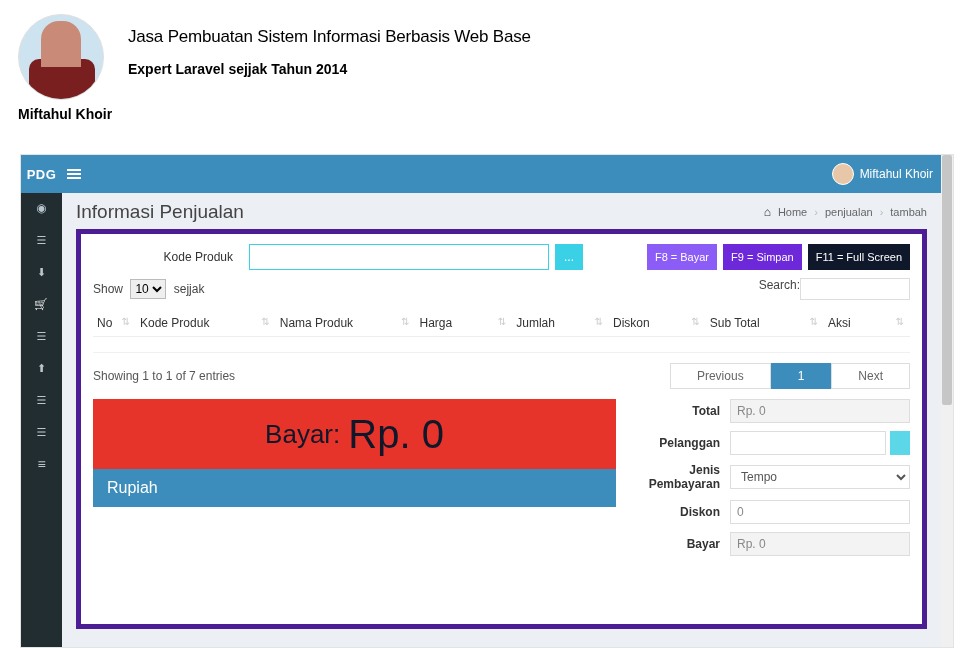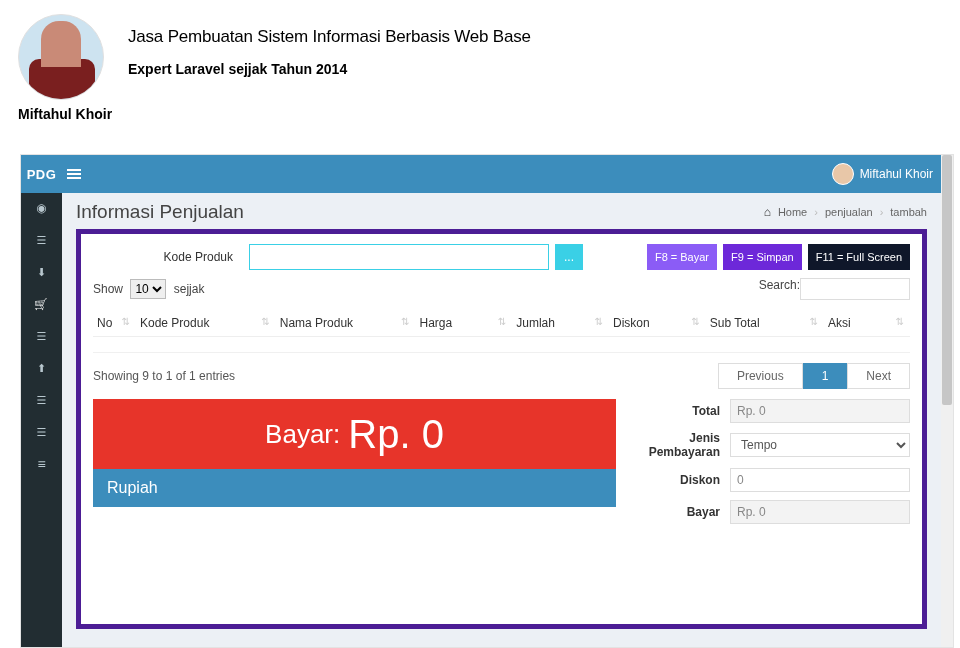--- a/index.html
+++ b/index.html
@@ -64,27 +64,27 @@
   .search-box { display:flex; }
   .search-box input { height:22px; width:110px; border:1px solid #ddd; padding:0 4px; font-size:12px; }
 
   table.data { width:100%; border-collapse:collapse; font-size:12px; color:#333; }
   table.data th { text-align:left; font-weight:normal; padding:6px 4px; border-bottom:1px solid #eee; position:relative; }
   .sort::after { content:"⇅"; position:absolute; right:6px; color:#ccc; font-size:10px; }
   table.data td.empty { height:16px; border-bottom:1px solid #f0f0f0; }
 
   .table-footer { display:flex; align-items:center; justify-content:space-between; margin-top:10px; font-size:12px; color:#555; }
   .pager { display:flex; }
-  .pager button { border:1px solid #ddd; background:#fff; height:26px; padding:0 18px; font-size:12px; color:#666; cursor:pointer; }
+  .pager button { border:1px solid #ddd; background:#fff; height:26px; padding:0 26px; font-size:12px; color:#666; cursor:pointer; }
   .pager button.active { background:#3c8dbc; color:#fff; border-color:#3c8dbc; }
 
   
   .lower { display:flex; gap:14px; margin-top:10px; }
   .display-block { flex:1; }
-  .bayar-box { background:#e7342a; color:#ffffff; height:70px; display:flex; align-items:center; justify-content:center; font-family:"Segoe UI Light","Segoe UI",Arial,sans-serif; font-weight:300; }
+  .bayar-box { background:#e7342a; color:#0f172a; height:70px; display:flex; align-items:center; justify-content:center; font-family:"Segoe UI Light","Segoe UI",Arial,sans-serif; font-weight:300; }
   .bayar-box .pre { font-size:26px; margin-right:8px; }
   .bayar-box .amt { font-size:40px; }
   .rupiah-bar { background:#3c8dbc; color:#ffffff; font-size:16px; padding:10px 14px; font-family:"Segoe UI",Arial,sans-serif; }
 
   .form-side { width:280px; font-size:12px; color:#333; }
   .fs-row { display:flex; align-items:center; margin-bottom:8px; }
   .fs-row label { width:100px; text-align:right; padding-right:10px; font-weight:bold; line-height:1.2; }
   .fs-row .ctrl { flex:1; display:flex; gap:4px; }
   .fs-row .ctrl input, .fs-row .ctrl select { width:100%; height:24px; border:1px solid #ddd; padding:0 6px; font-size:12px; background:#fff; color:#888; }
   .fs-row .ctrl input[readonly] { background:#f3f3f3; }
@@ -185,21 +185,21 @@
         </tr>
           </thead>
         <tbody>
             <tr>
               <td class="empty" colspan="8"></td>
             </tr>
           </tbody>
       </table>
 
       <div class="table-footer">
-        <div>Showing 9 to 1 of 1 entries</div>
+        <div>Showing 1 to 1 of 7 entries</div>
         <div class="pager">
           <button>Previous</button>
           <button class="active">1</button>
           <button>Next</button>
         </div>
       </div>
 
       <div class="lower">
         <div class="display-block">
           <div class="bayar-box">
@@ -210,20 +210,27 @@
         </div>
 
         <div class="form-side">
           <div class="fs-row">
             <label>Total</label>
             <div class="ctrl">
                 <input readonly="" value="Rp. 0" style="">
               </div>
           </div>
           <div class="fs-row">
+            <label>Pelanggan</label>
+            <div class="ctrl">
+              <input value="" style="">
+              <button class="mini-btn"></button>
+            </div>
+          </div>
+          <div class="fs-row">
             <label>Jenis Pembayaran</label>
             <div class="ctrl">
                 <select><option>Tempo</option></select>
               </div>
           </div>
           <div class="fs-row">
             <label>Diskon</label>
             <div class="ctrl">
                 <input value="0" style="">
               </div>

